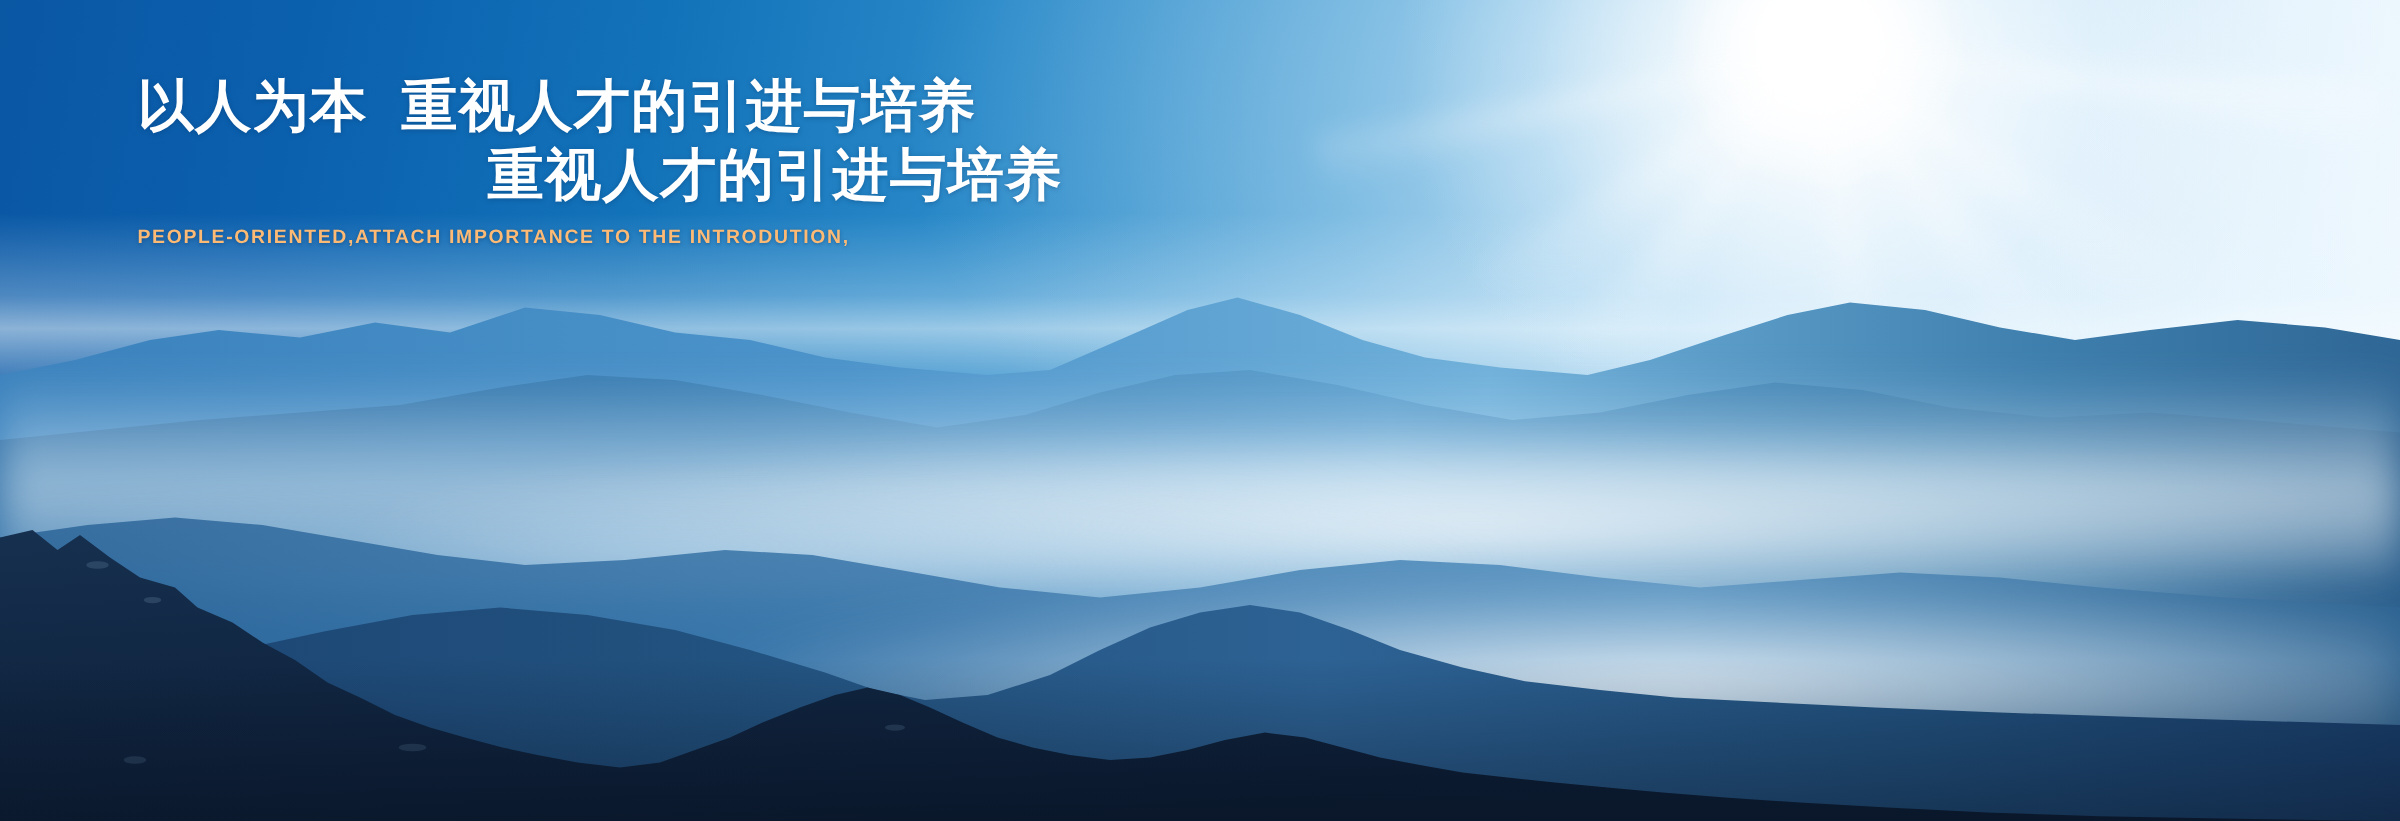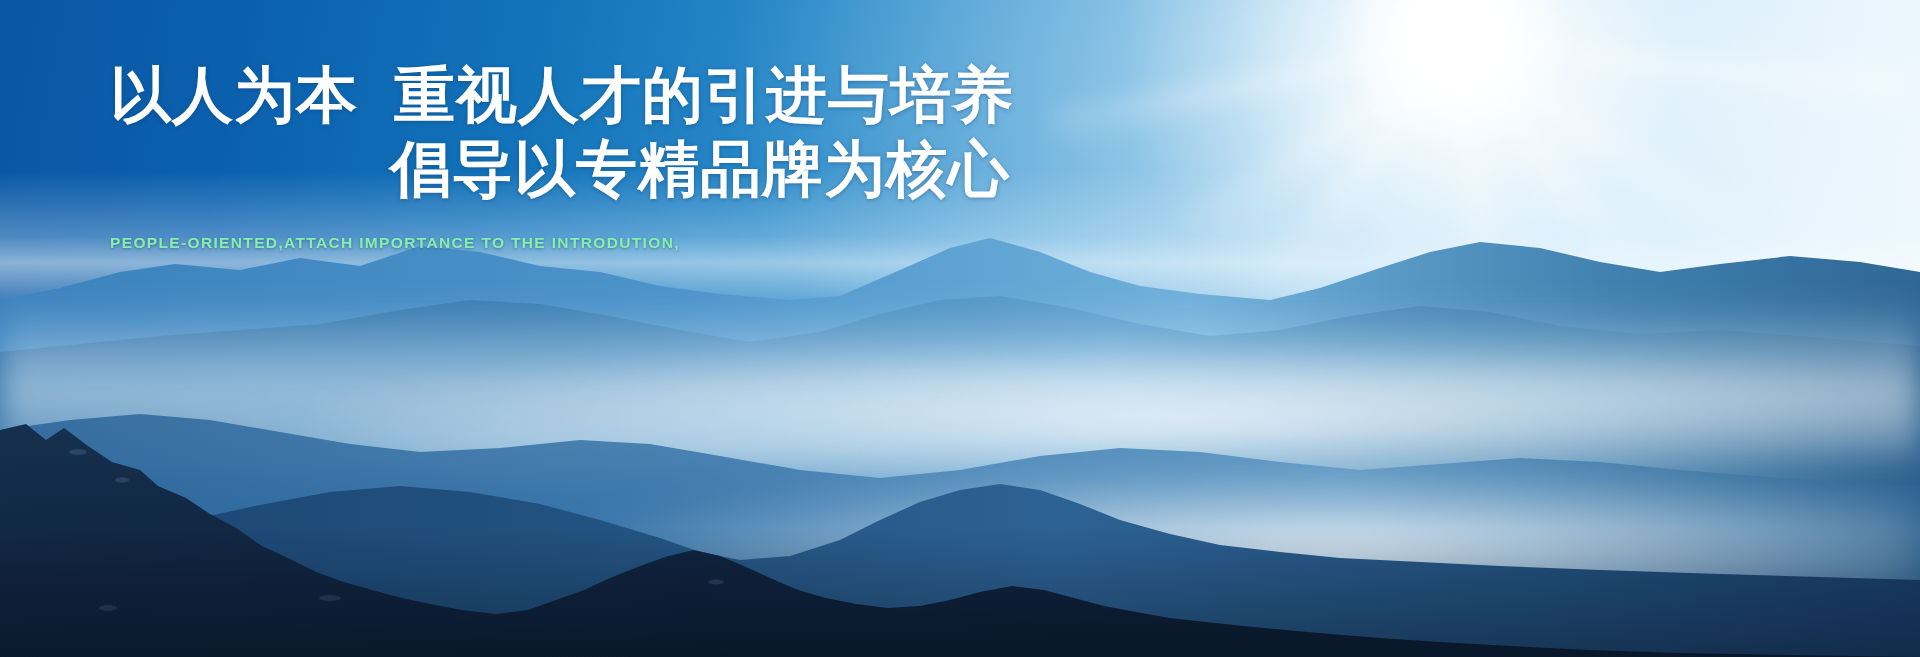--- a/index.html
+++ b/index.html
@@ -103,36 +103,36 @@
   
   .copy{
     position:absolute;
     left:0; top:0;
     width:1920px;
     padding-left:110px;
     padding-top:58px;
   }
   .cn{
     color:#ffffff;
-    font-size:61px;
+    font-size:45px;
     line-height:1.22;
     font-weight:700;
     letter-spacing:1px;
     text-shadow:0 1px 4px rgba(8,56,104,.40);
     white-space:pre;
   }
   .cn-2{ padding-left:280px; }
 
   .en{
-    color:#86efac;
+    color:#fdba74;
     font-size:15.5px;
     font-weight:700;
     letter-spacing:1.35px;
     line-height:1.55;
-    margin-top:24px;
+    margin-top:10px;
     text-shadow:0 1px 3px rgba(8,56,104,.45);
     white-space:pre;
   }
   .en-2{ padding-left:112px; }
 </style>
 </head>
 <body>
 
 <div id="banner">
 
@@ -264,17 +264,17 @@
       <ellipse cx="716" cy="582" rx="8" ry="2.5"></ellipse>
       <ellipse cx="108" cy="608" rx="9" ry="3"></ellipse>
     </g>
   </svg>
 
   <div style="position:absolute;left:0;bottom:0;width:1920px;height:130px;
               background:linear-gradient(to top,rgba(8,18,34,.45),rgba(8,18,34,0));"></div>
 
   <div class="copy">
     <div class="cn cn-1">以人为本  重视人才的引进与培养</div>
-    <div class="cn cn-2">倡导以专精品牌为核心</div>
+    <div class="cn cn-2">重视人才的引进与培养</div>
     <div class="en en-1">PEOPLE-ORIENTED,ATTACH IMPORTANCE TO THE INTRODUTION,</div>
   </div>
 
 </div>
 
 </body></html>

